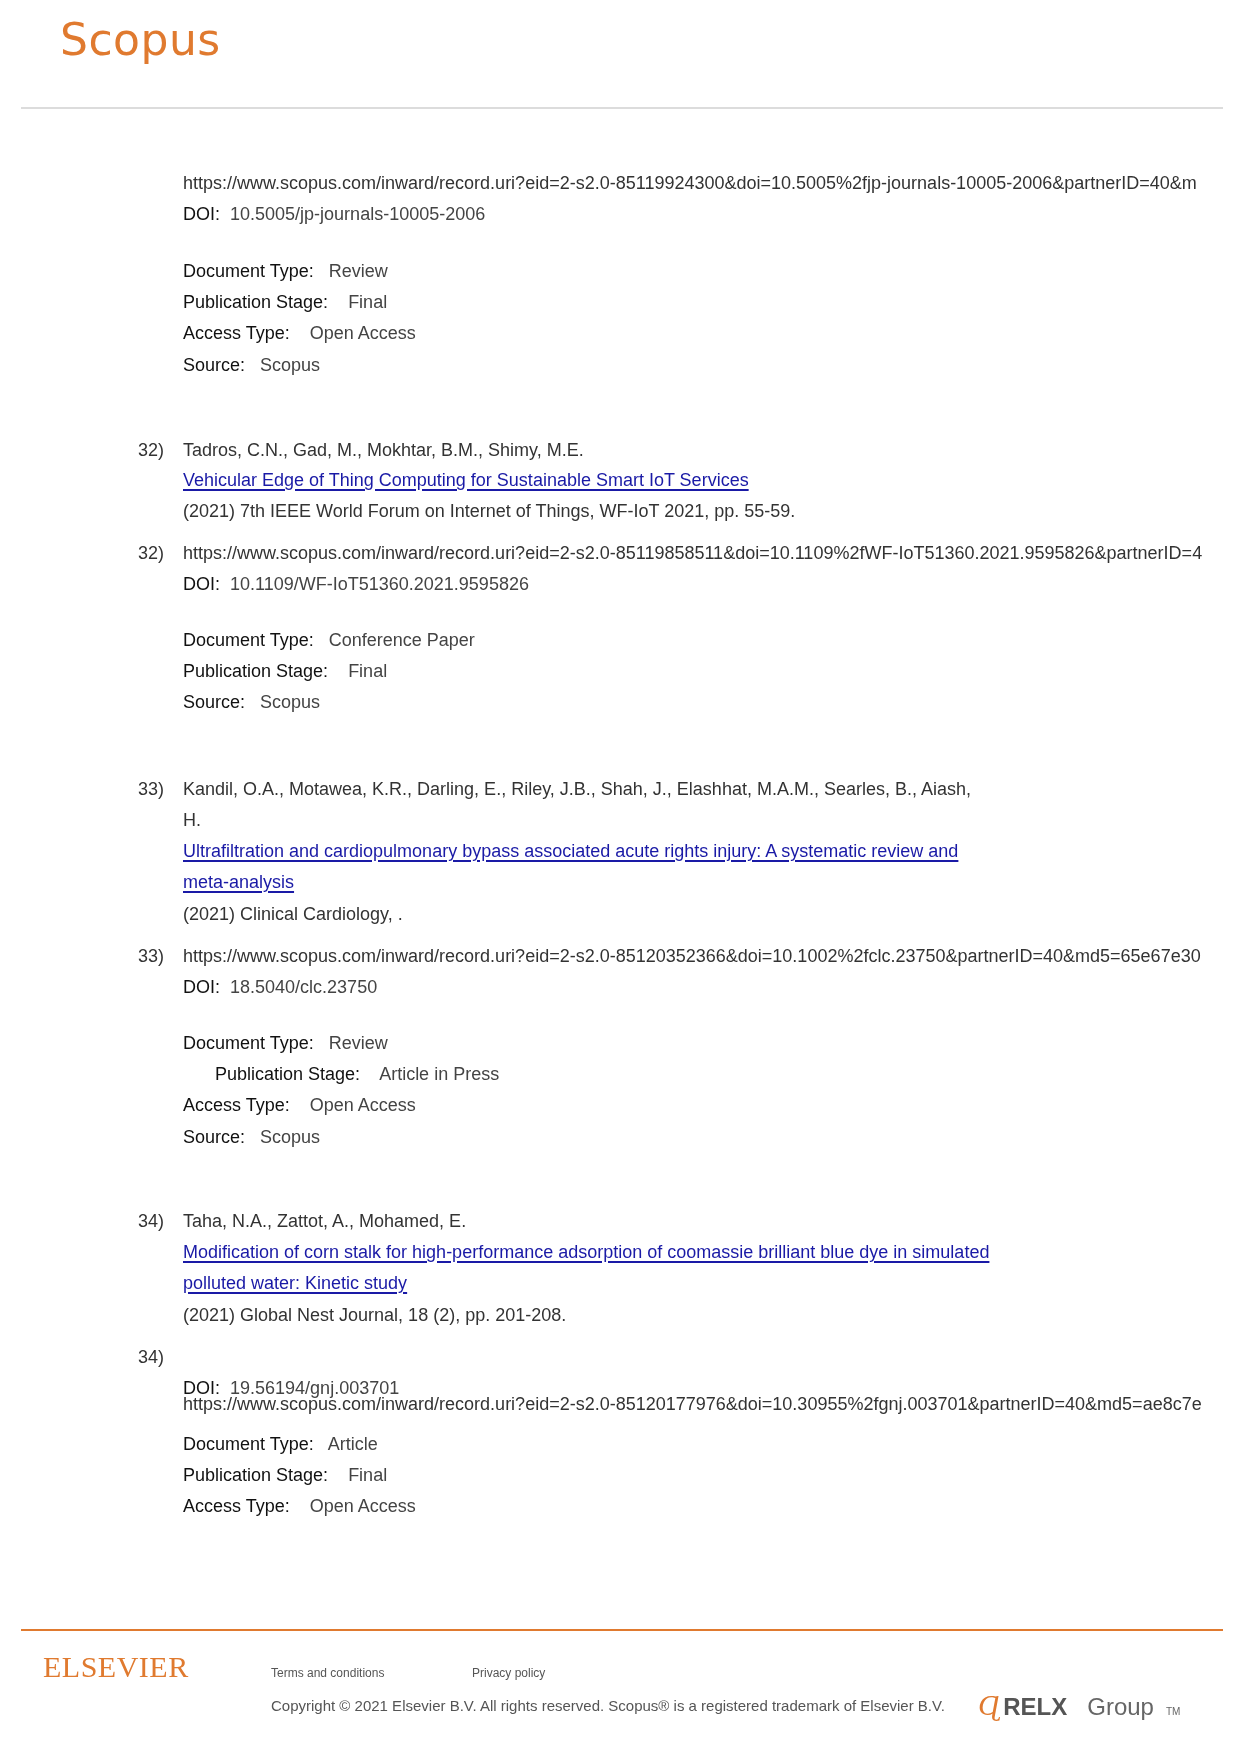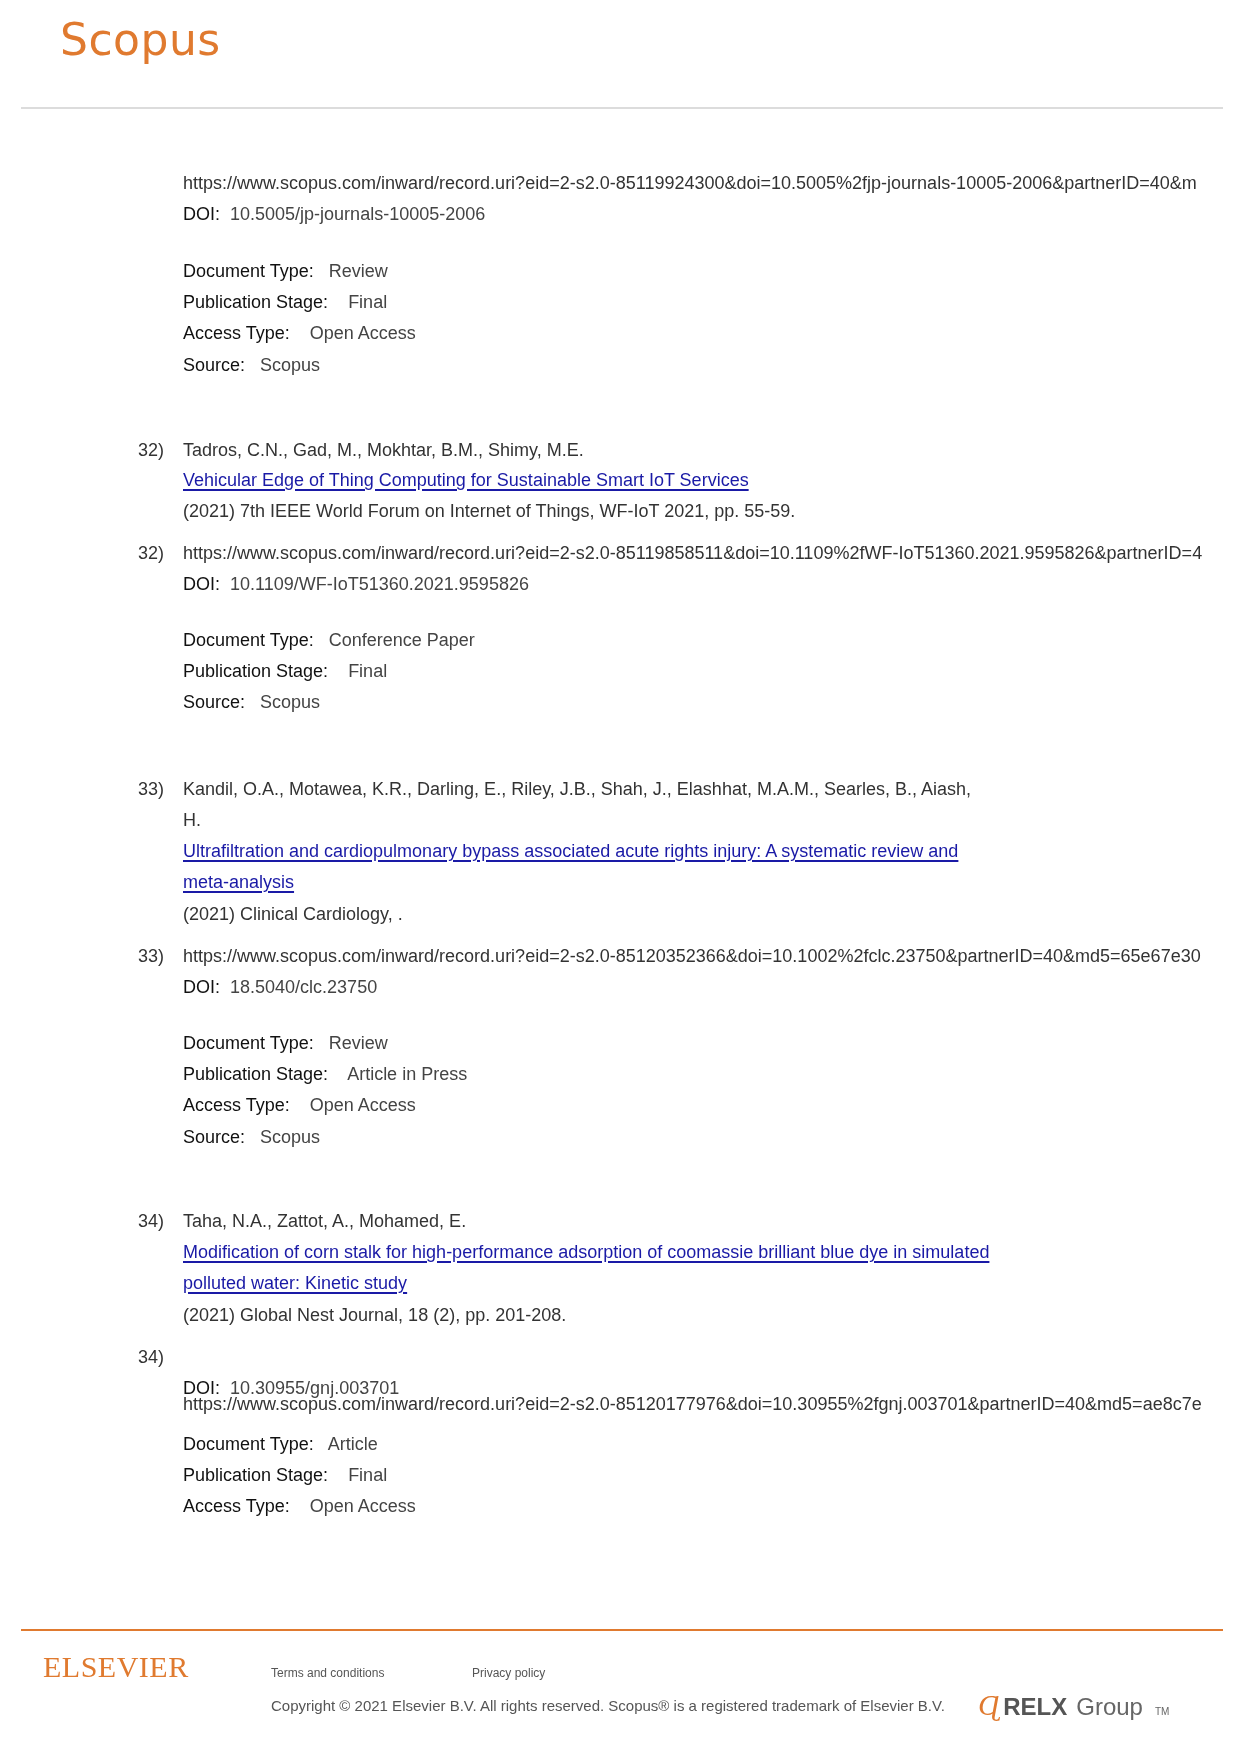--- a/index.html
+++ b/index.html
@@ -12,21 +12,21 @@
   .label { color: #111; }
   .val { color: #444; }
   .link { color: #1a1aa6; text-decoration: underline; text-decoration-thickness: 2px; text-underline-offset: 3px; }
   .footer-rule { position: absolute; left: 21px; top: 1629px; width: 1202px; height: 2px; background: #e07a2f; }
   .elsevier { position: absolute; left: 43px; top: 1650px; font-family: "Liberation Serif", serif; font-size: 30px; color: #e07a2f; letter-spacing: 0.5px; }
   .footer-link { position: absolute; top: 1666px; font-size: 12px; color: #555; }
   .copyright { position: absolute; left: 271px; top: 1697px; font-size: 15px; color: #555; white-space: nowrap; }
   .relx { position: absolute; left: 978px; top: 1688px; display: flex; align-items: baseline; }
   .relx-mark { font-family: "Liberation Serif", serif; font-style: italic; font-size: 30px; color: #e07a2f; margin-right: 4px; }
   .relx-word { font-size: 24px; font-weight: bold; color: #555; }
-  .relx-group { font-size: 24px; color: #666; margin-left: 9px; }
+  .relx-group { font-size: 24px; color: #666; margin-left: 20px; }
   .relx-tm { font-size: 10px; color: #666; vertical-align: super; margin-left: 12px; }
 </style>
 </head>
 <body>
 
 <div class="logo">Scopus</div>
 <div class="header-rule"></div>
 
 <div class="content">
 
@@ -84,21 +84,21 @@
   <div class="num" style="top:945px;">33)</div>
   <div class="line" style="top:945px;">https://www.scopus.com/inward/record.uri?eid=2-s2.0-85120352366&amp;doi=10.1002%2fclc.23750&amp;partnerID=40&amp;md5=65e67e30</div>
   <div class="line" style="top:976px;">
     <span class="label">DOI:</span>&nbsp;
     <span class="val">18.5040/clc.23750</span>
   </div>
   <div class="line" style="top:1032px;">
     <span class="label">Document Type:</span>&nbsp;&nbsp;
     <span class="val">Review</span>
   </div>
-  <div class="line" style="top:1063px;">
+  <div class="line" style="top:1063px;margin-left:32px;">
     <span class="label">Publication Stage:</span>&nbsp;&nbsp;&nbsp;
     <span class="val">Article in Press</span>
   </div>
   <div class="line" style="top:1094px;">
     <span class="label">Access Type:</span>&nbsp;&nbsp;&nbsp;
     <span class="val">Open Access</span>
   </div>
   <div class="line" style="top:1126px;">
     <span class="label">Source:</span>&nbsp;&nbsp;
     <span class="val">Scopus</span>
@@ -106,21 +106,21 @@
 
   <div class="num" style="top:1210px;">34)</div>
   <div class="line" style="top:1210px;">Taha, N.A., Zattot, A., Mohamed, E.</div>
   <div class="line link" style="top:1241px;">Modification of corn stalk for high-performance adsorption of coomassie brilliant blue dye in simulated</div>
   <div class="line link" style="top:1272px;">polluted water: Kinetic study</div>
   <div class="line" style="top:1304px;">(2021) Global Nest Journal, 18 (2), pp. 201-208.</div>
   <div class="num" style="top:1346px;">34)</div>
   <div class="line" style="top:1393px;">https://www.scopus.com/inward/record.uri?eid=2-s2.0-85120177976&amp;doi=10.30955%2fgnj.003701&amp;partnerID=40&amp;md5=ae8c7e</div>
   <div class="line" style="top:1377px;">
     <span class="label">DOI:</span>&nbsp;
-    <span class="val">10.30955/gnj.003701</span>
+    <span class="val">19.56194/gnj.003701</span>
   </div>
   <div class="line" style="top:1433px;">
     <span class="label">Document Type:</span>&nbsp;&nbsp;
     <span class="val">Article</span>
   </div>
   <div class="line" style="top:1464px;">
     <span class="label">Publication Stage:</span>&nbsp;&nbsp;&nbsp;
     <span class="val">Final</span>
   </div>
   <div class="line" style="top:1495px;">

